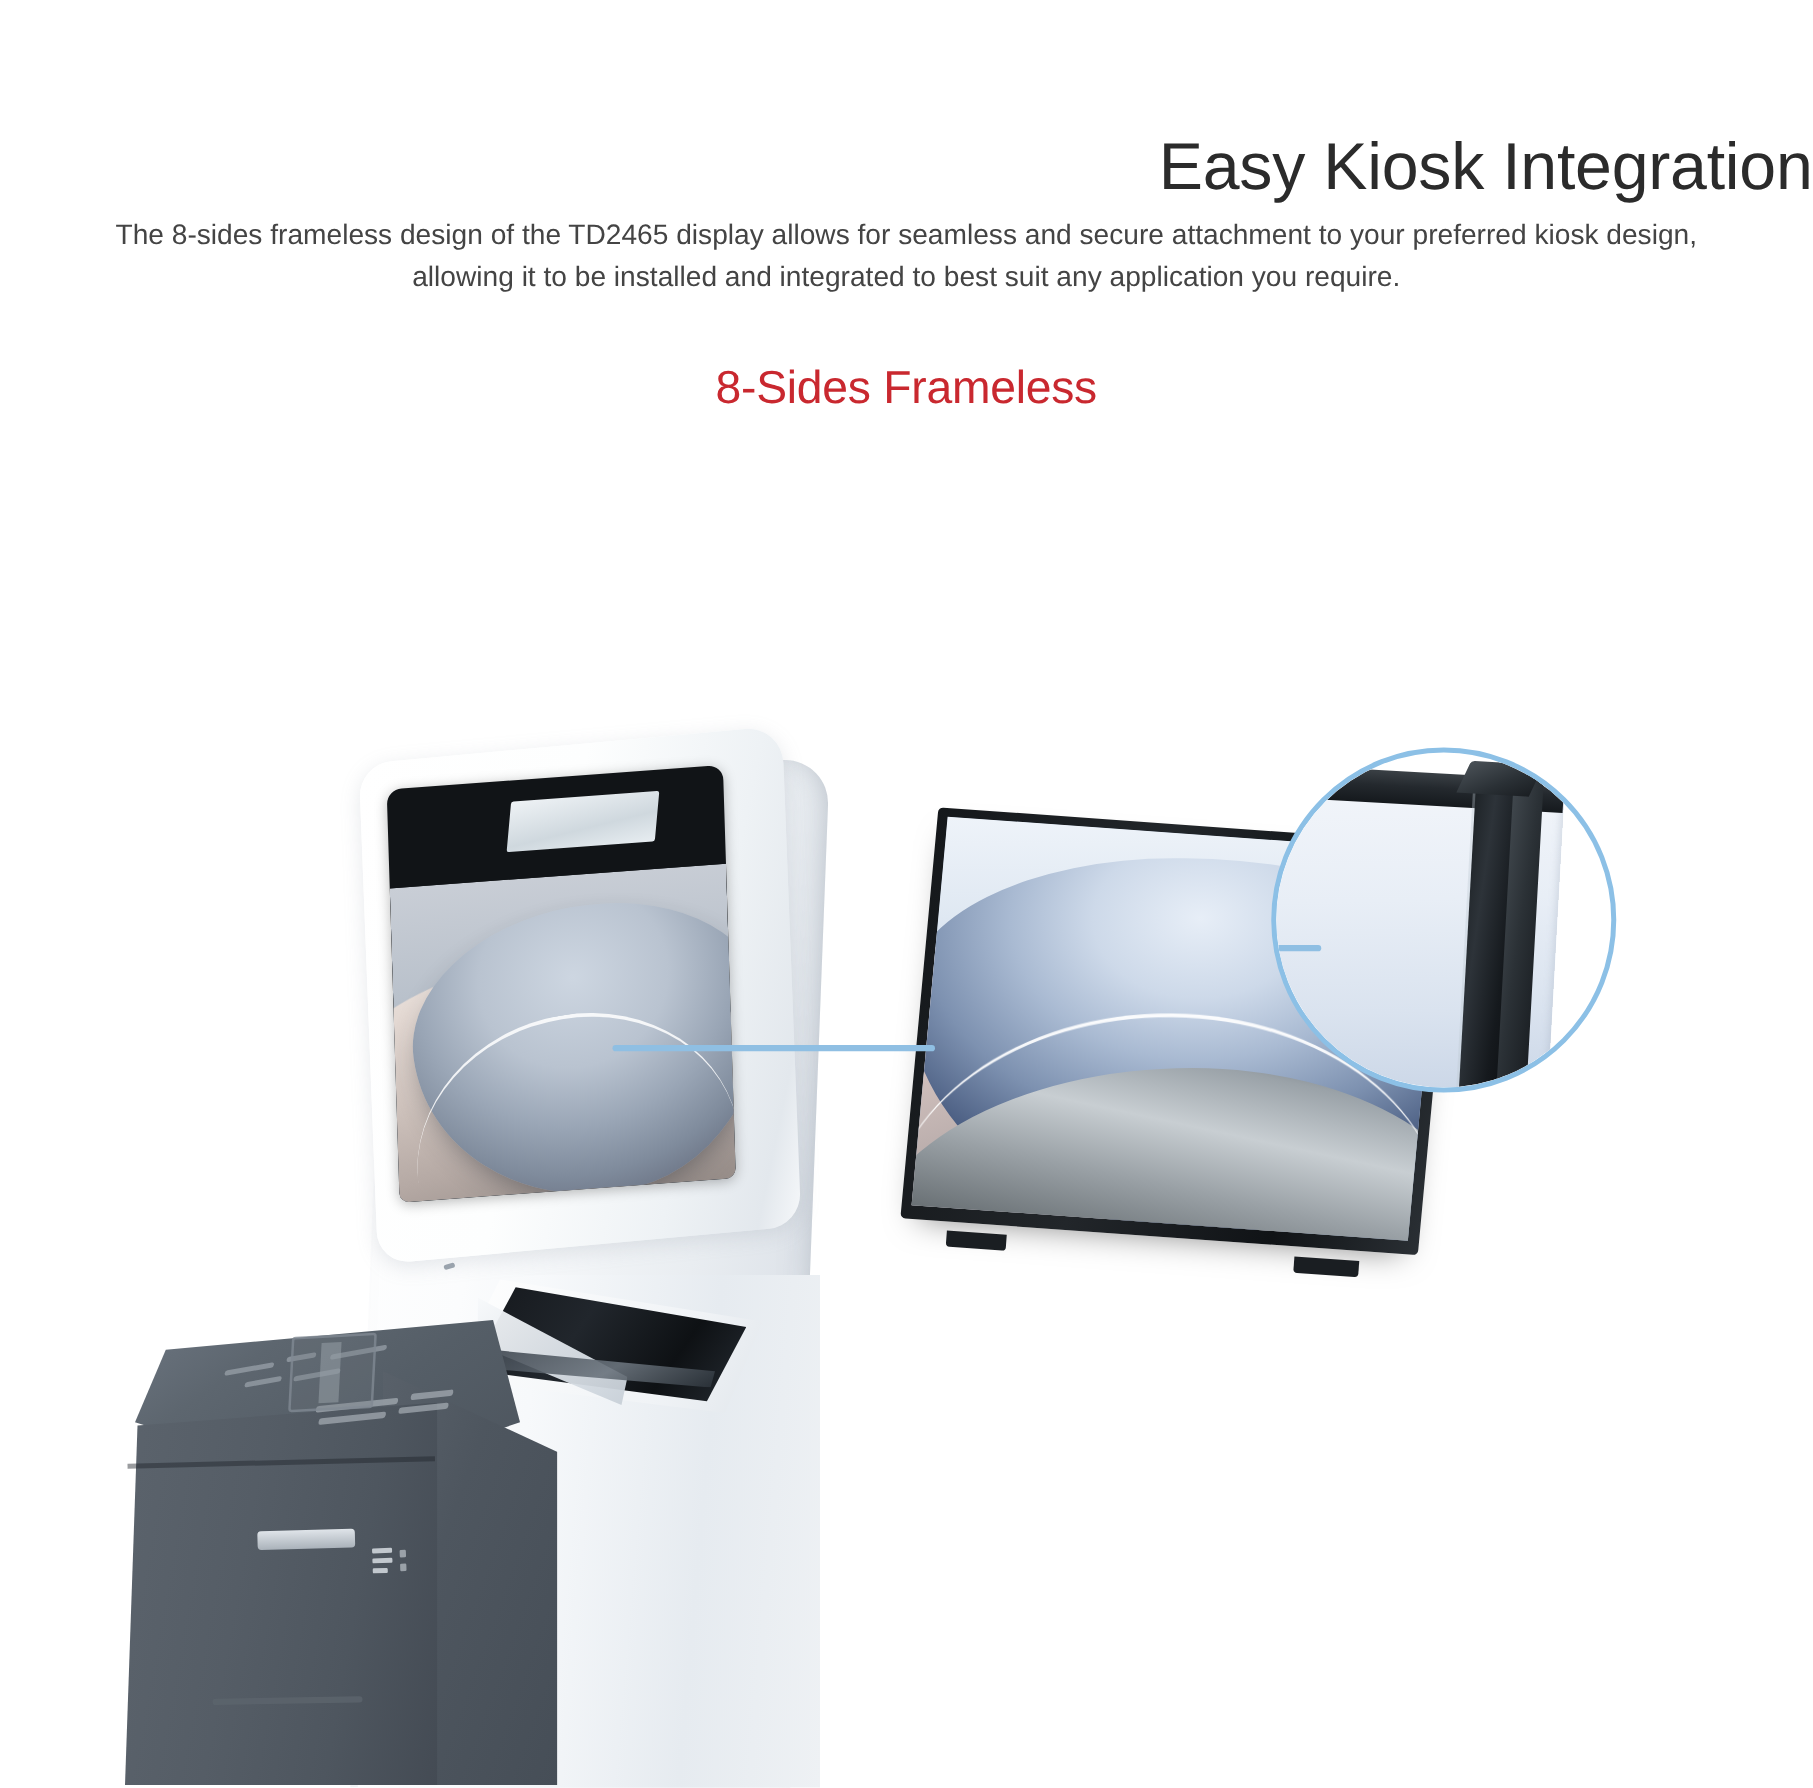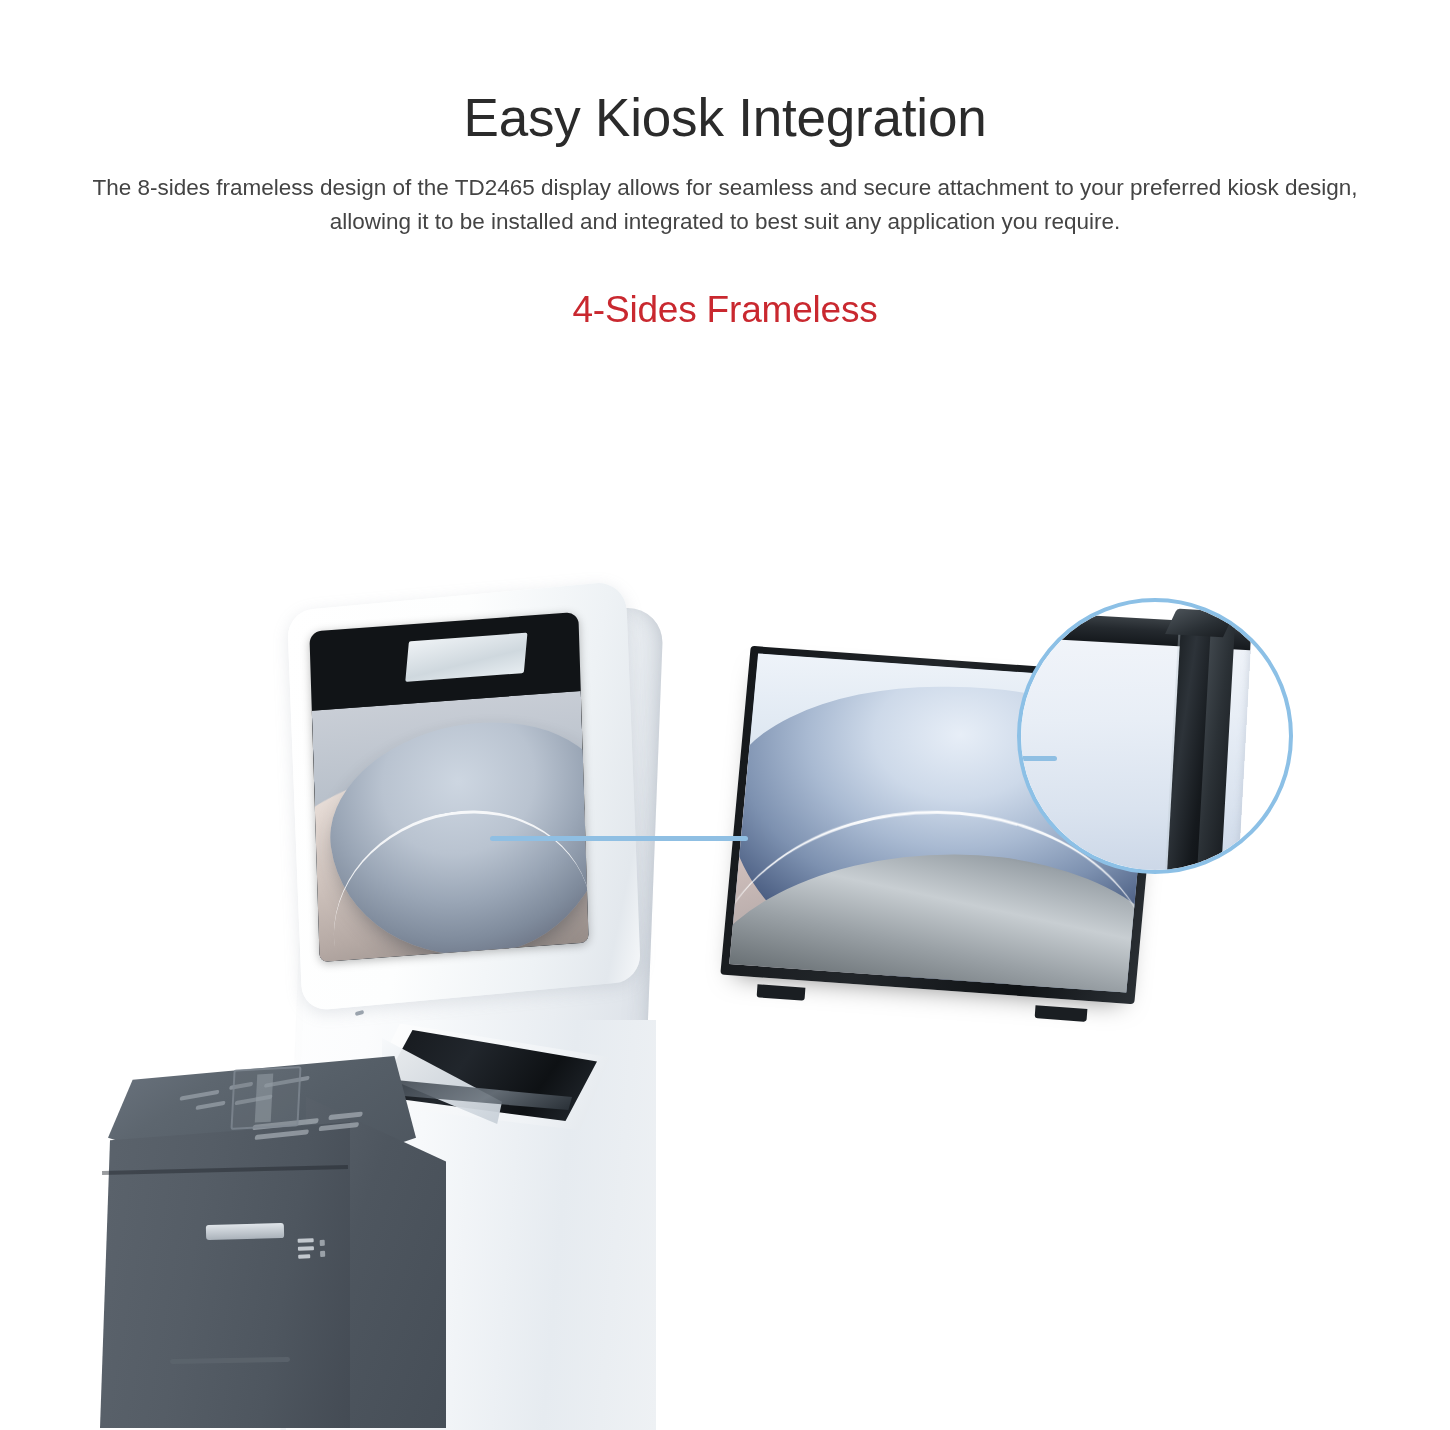--- a/index.html
+++ b/index.html
@@ -12,24 +12,24 @@
     height: 1430px;
     position: relative;
     overflow: hidden;
     font-family: "Liberation Sans", sans-serif;
     -webkit-font-smoothing: antialiased;
   }
 
   
   .page-title {
     position: absolute;
-    top: 52px;
+    top: 68px;
     left: 0;
     width: 1450px;
-    text-align: center;
+    text-align: right;
     font-size: 53px;
     font-weight: 400;
     line-height: 1.15;
     color: #2b2b2b;
     letter-spacing: -0.2px;
   }
   .page-subtitle {
     position: absolute;
     top: 148px;
     left: 50%;
@@ -524,21 +524,21 @@
     border-radius: 3px;
   }
 </style>
 </head>
 <body>
 
 <h1 class="page-title">Easy Kiosk Integration</h1>
 
 <p class="page-subtitle">The 8-sides frameless design of the TD2465 display allows for seamless and secure attachment to your preferred kiosk design, allowing it to be installed and integrated to best suit any application you require.</p>
 
-<h2 class="section-heading">4-Sides Frameless</h2>
+<h2 class="section-heading">8-Sides Frameless</h2>
 
 <div class="stage">
 
   <div class="kiosk">
 
     <div class="kiosk-body"></div>
     <div class="kiosk-body-lower"></div>
     <div class="kiosk-head"></div>
 
     <div class="kiosk-glass">

